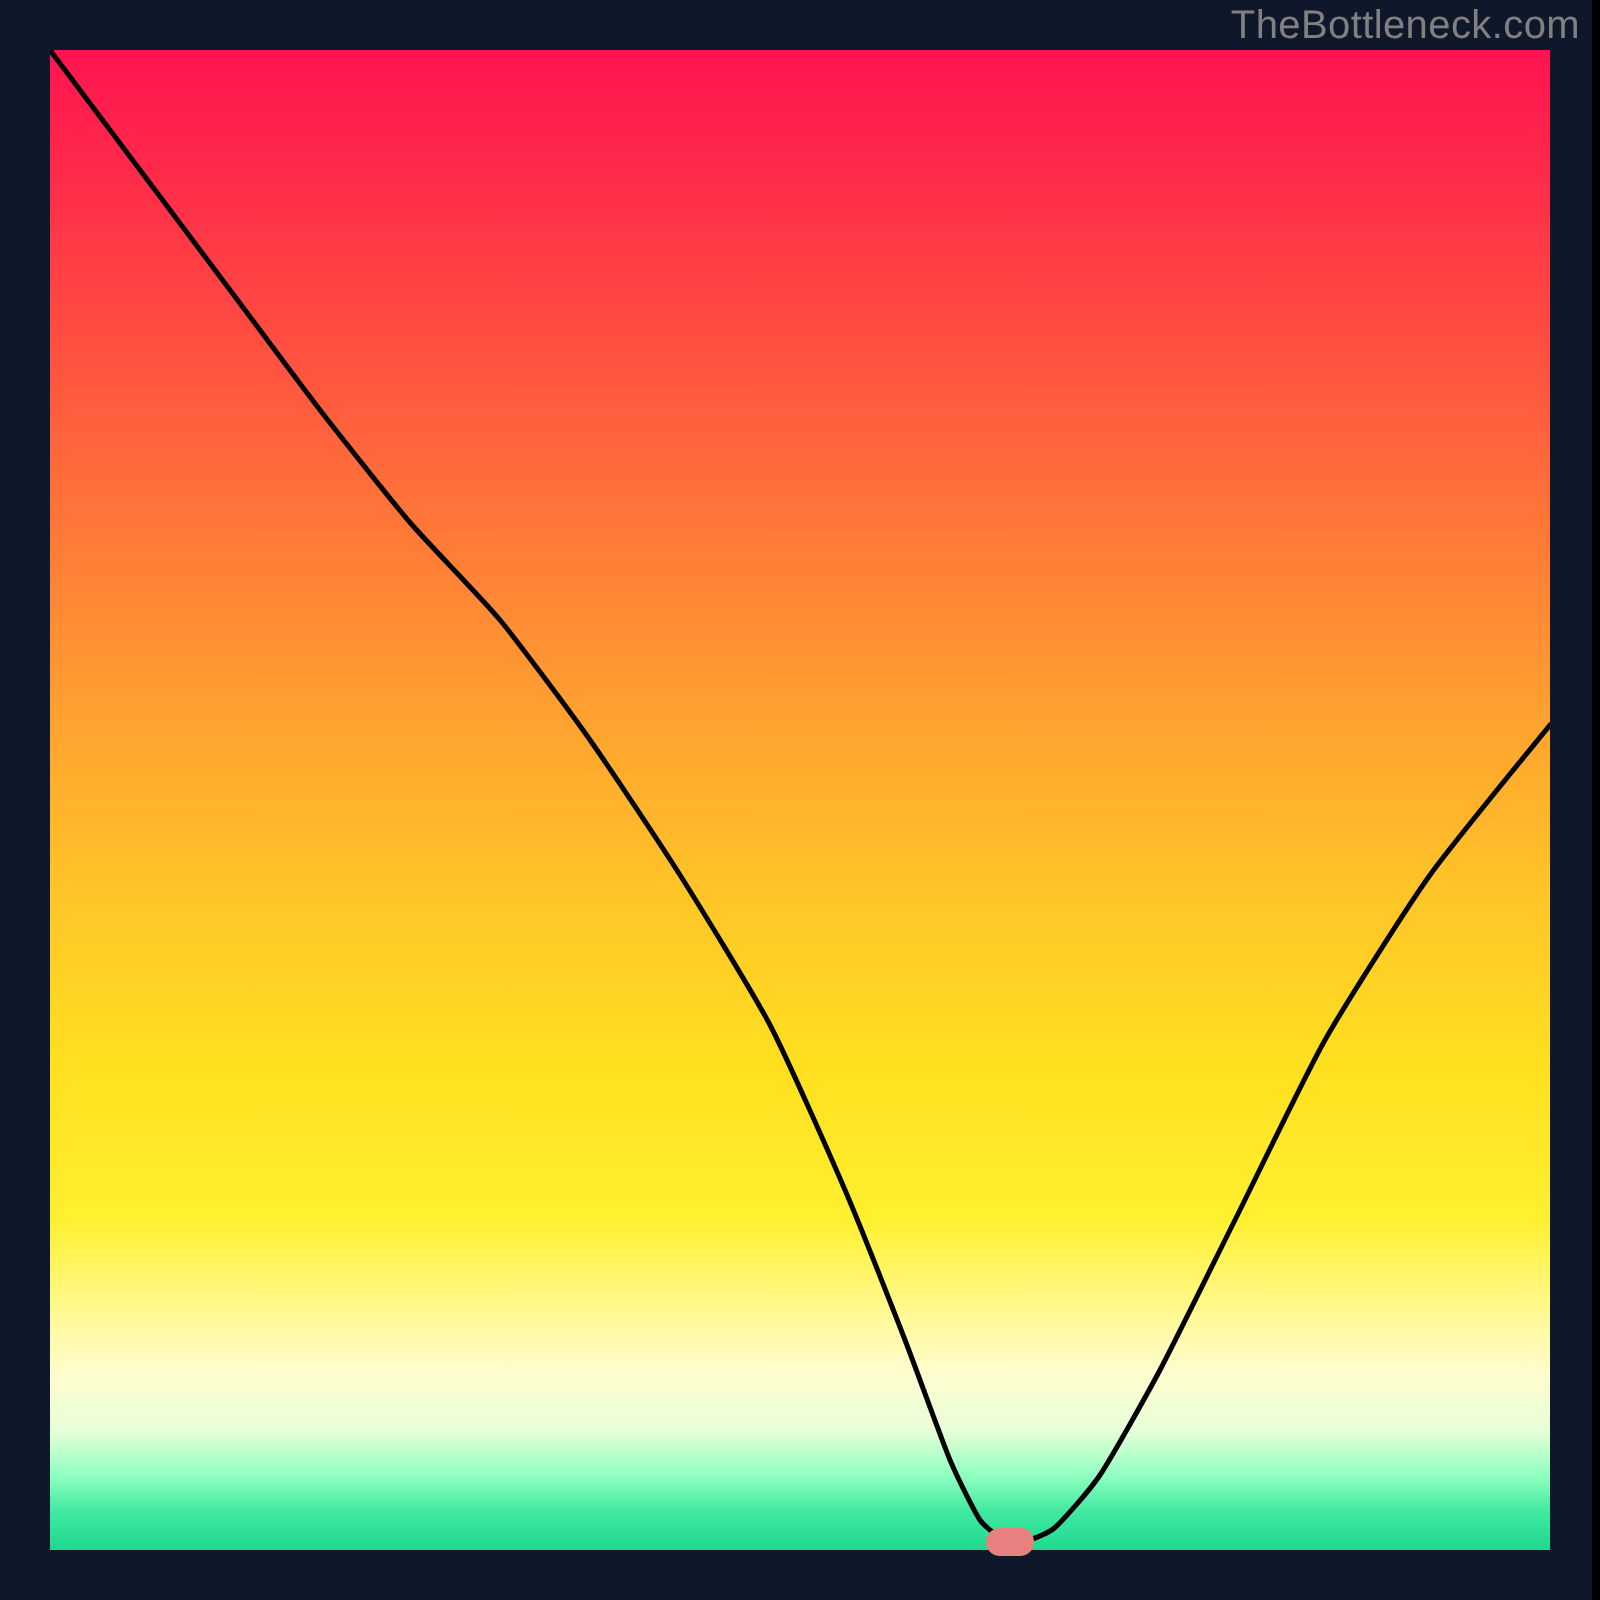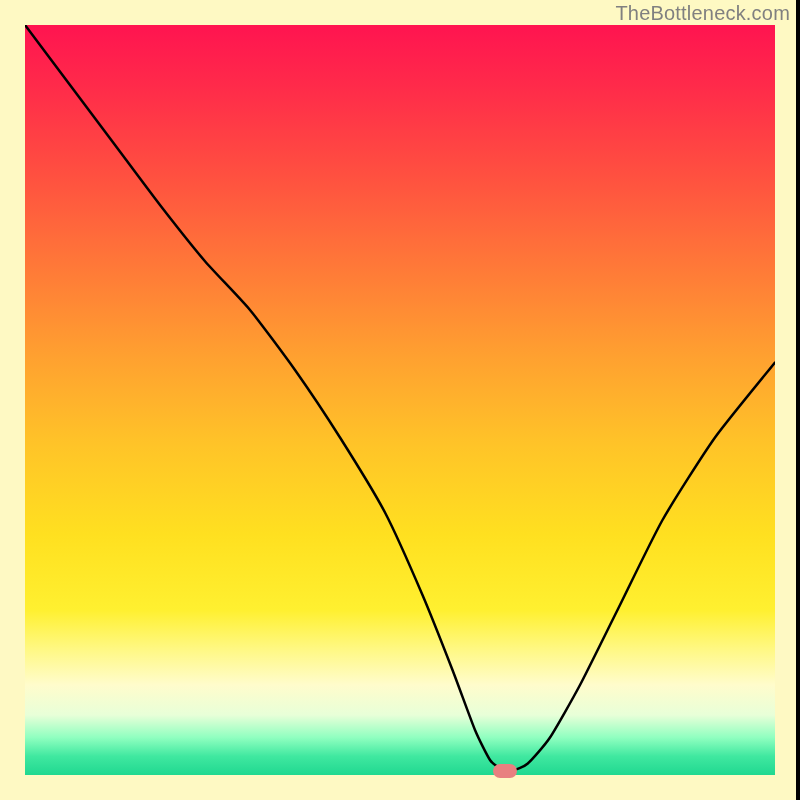--- a/index.html
+++ b/index.html
@@ -1,17 +1,17 @@
 <!DOCTYPE html>
 <html><head>
 <meta charset="utf-8">
 <style>
   * { margin: 0; padding: 0; box-sizing: border-box; }
   html, body { width: 800px; height: 800px; overflow: hidden; background: #000; }
-  .frame { position: relative; width: 796px; height: 800px; background: #fef9c3; }
+  .frame { position: relative; width: 796px; height: 800px; background: #0f172a; }
   .plot {
     position: absolute;
     left: 25px; top: 25px;
     width: 750px; height: 750px;
     background: linear-gradient(to bottom,
       #ff1450 0%,
       #ff2a4a 8%,
       #ff5040 20%,
       #ff7838 32%,
       #ffa030 44%,

